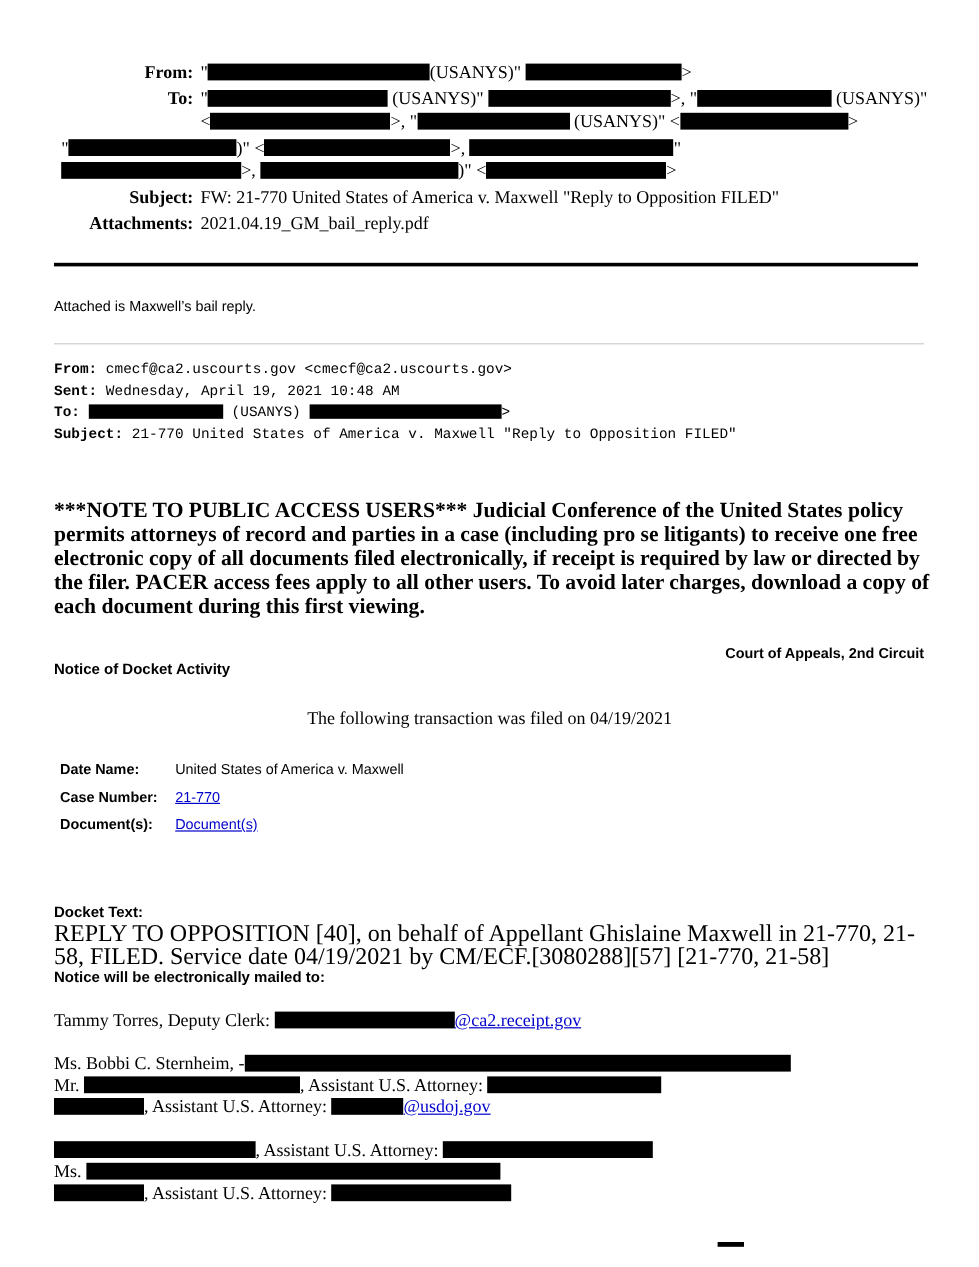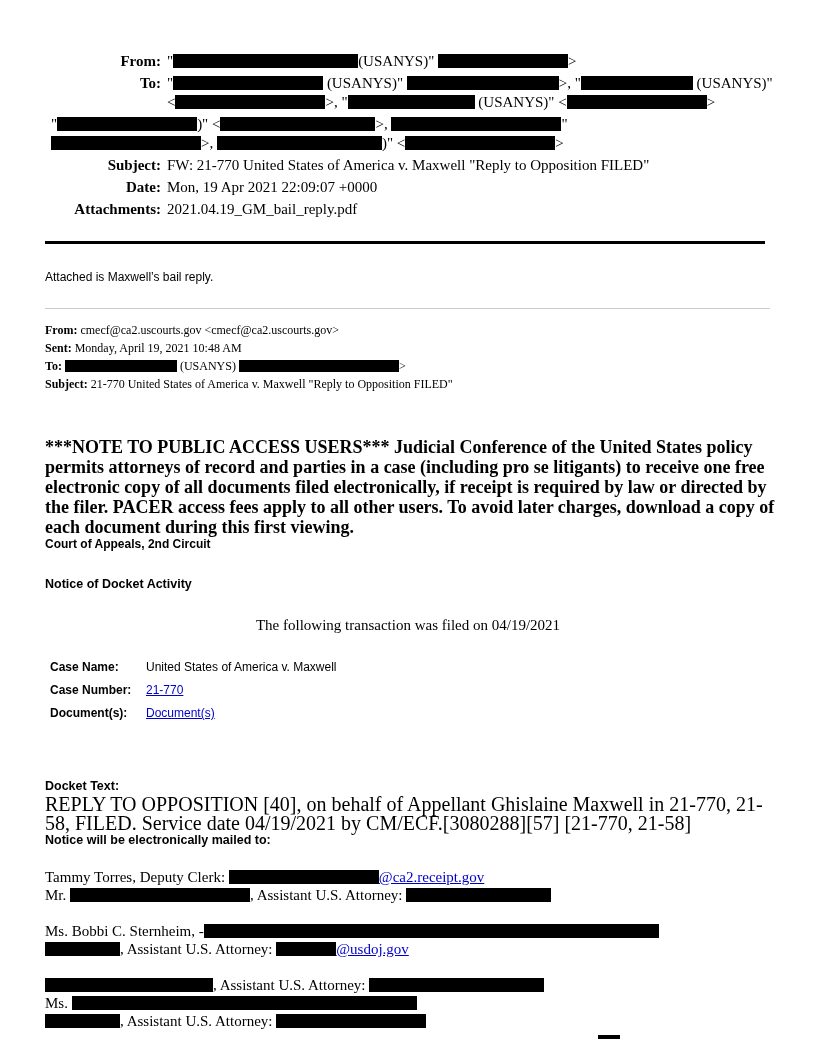--- a/index.html
+++ b/index.html
@@ -17,30 +17,30 @@
   .seg-line { white-space:nowrap; }
 
   .redact { display:inline-block; background:#000; height:14px; vertical-align:-2px; }
 
   .thick-rule { border:none; border-top:3px solid #000; width:720px; margin-top:22px; }
   .thin-rule  { border:none; border-top:1px solid #cccccc; width:725px; margin-top:24px; }
 
   .intro { font-family:"Liberation Sans", sans-serif; font-size:12px; margin-top:26px; }
 
   .q-block { margin-top:12px; }
-  .q-row { font-family:Liberation Serif, serif; font-size:12px; line-height:18px; white-space:nowrap; }
+  .q-row { font-family:Liberation Mono, monospace; font-size:12px; line-height:18px; white-space:nowrap; }
   .q-label { font-weight:bold; }
   .q-row .redact { height:12px; vertical-align:-2px; }
 
   .pacer { font-family:Liberation Serif, serif; font-weight:bold; font-size:18px;
            line-height:20px; margin-top:44px; width:732px; }
   .court { font-family:"Liberation Sans", sans-serif; font-weight:bold; font-size:12px;
-           text-align:left; width:725px; }
+           text-align:right; width:725px; margin-top:22px; }
   .h-sans { font-family:"Liberation Sans", sans-serif; font-weight:bold; font-size:12.5px; }
-  .docket-activity { margin-top:26px; }
+  .docket-activity { }
   .transaction { font-size:15px; margin-top:26px;text-align:center; }
 
   .case-table { margin-top:22px; margin-left:5px; }
   .case-row { display:flex; line-height:23px; font-family:"Liberation Sans", sans-serif; font-size:12px; }
   .case-label { width:96px; flex:none; font-weight:bold; }
   .doclink { text-decoration:underline; cursor:pointer; }
 
   .docket-heading { margin-top:54px; }
   .docket-text { font-size:20px; line-height:19px; width:727px; margin-top:2px; }
 
@@ -77,86 +77,80 @@
           <div class="seg-line"><span class="redact" style="width: 150px;"></span><span>&gt;, </span><span class="redact" style="width: 165px;"></span><span>)" &lt;</span><span class="redact" style="width: 150px;"></span><span>&gt;</span></div>
         </div>
     </div>
     <div class="hdr-row">
       <div class="hdr-label">Subject:</div>
       <div class="hdr-value">
           <div class="seg-line"><span>FW: 21-770 United States of America v. Maxwell "Reply to Opposition FILED"</span></div>
         </div>
     </div>
     <div class="hdr-row">
-      <div class="hdr-label">Date:</div>
-      <div class="hdr-value">
-          <div class="seg-line"><span>Mon, 19 Apr 2021 22:09:07 +0000</span></div>
-        </div>
-    </div>
-    <div class="hdr-row">
       <div class="hdr-label">Attachments:</div>
       <div class="hdr-value">
           <div class="seg-line"><span>2021.04.19_GM_bail_reply.pdf</span></div>
         </div>
     </div>
   </div>
 
   <hr class="thick-rule">
 
   <p class="intro">Attached is Maxwell’s bail reply.</p>
 
   <hr class="thin-rule">
 
   <div class="q-block">
     <div class="q-row">
       <span class="q-label">From:</span><span><span> cmecf@ca2.uscourts.gov &lt;cmecf@ca2.uscourts.gov&gt;</span></span>
     </div>
     <div class="q-row">
-      <span class="q-label">Sent:</span><span><span> Monday, April 19, 2021 10:48 AM</span></span>
+      <span class="q-label">Sent:</span><span><span> Wednesday, April 19, 2021 10:48 AM</span></span>
     </div>
     <div class="q-row">
       <span class="q-label">To:</span><span><span> </span><span class="redact" style="width: 112px;"></span><span> (USANYS) </span><span class="redact" style="width: 160px;"></span><span>&gt;</span></span>
     </div>
     <div class="q-row">
       <span class="q-label">Subject:</span><span><span> 21-770 United States of America v. Maxwell "Reply to Opposition FILED"</span></span>
     </div>
   </div>
 
   <p class="pacer">***NOTE TO PUBLIC ACCESS USERS*** Judicial Conference of the United States policy permits attorneys of record and parties in a case (including pro se litigants) to receive one free electronic copy of all documents filed electronically, if receipt is required by law or directed by the filer. PACER access fees apply to all other users. To avoid later charges, download a copy of each document during this first viewing.</p>
 
   <p class="court">Court of Appeals, 2nd Circuit</p>
 
   <p class="h-sans docket-activity">Notice of Docket Activity</p>
 
   <p class="transaction">The following transaction was filed on 04/19/2021</p>
 
   <div class="case-table">
     <div class="case-row">
-      <div class="case-label">Case Name:</div>
+      <div class="case-label">Date Name:</div>
       <div class="case-value">United States of America v. Maxwell</div>
     </div>
     <div class="case-row">
       <div class="case-label">Case Number:</div>
       <div class="case-value"><a class="doclink" href="#">21-770</a></div>
     </div>
     <div class="case-row">
       <div class="case-label">Document(s):</div>
       <div class="case-value"><a class="doclink" href="#">Document(s)</a></div>
     </div>
   </div>
 
   <p class="h-sans docket-heading">Docket Text:</p>
   <p class="docket-text">REPLY TO OPPOSITION [40], on behalf of Appellant Ghislaine Maxwell in 21-770, 21-58, FILED. Service date 04/19/2021 by CM/ECF.[3080288][57] [21-770, 21-58]</p>
 
   <p class="h-sans mail-heading">Notice will be electronically mailed to:</p>
 
   <div class="mail-list">
     <div class="mail-line"><span>Tammy Torres, Deputy Clerk: </span><span class="redact" style="width: 150px;"></span><a class="doclink" href="#">@ca2.receipt.gov</a></div>
+    <div class="mail-line gap-above"><span>Ms. Bobbi C. Sternheim, -</span><span class="redact" style="width: 455px;"></span></div>
     <div class="mail-line"><span>Mr. </span><span class="redact" style="width: 180px;"></span><span>, Assistant U.S. Attorney: </span><span class="redact" style="width: 145px;"></span></div>
-    <div class="mail-line gap-above"><span>Ms. Bobbi C. Sternheim, -</span><span class="redact" style="width: 455px;"></span></div>
     <div class="mail-line"><span class="redact" style="width: 75px;"></span><span>, Assistant U.S. Attorney: </span><span class="redact" style="width: 60px;"></span><a class="doclink" href="#">@usdoj.gov</a></div>
     <div class="mail-line gap-above"><span class="redact" style="width: 168px;"></span><span>, Assistant U.S. Attorney: </span><span class="redact" style="width: 175px;"></span></div>
     <div class="mail-line"><span>Ms. </span><span class="redact" style="width: 345px;"></span></div>
     <div class="mail-line"><span class="redact" style="width: 75px;"></span><span>, Assistant U.S. Attorney: </span><span class="redact" style="width: 150px;"></span></div>
   </div>
 
 </div>
 
 <div class="bottom-mark"></div>
 

